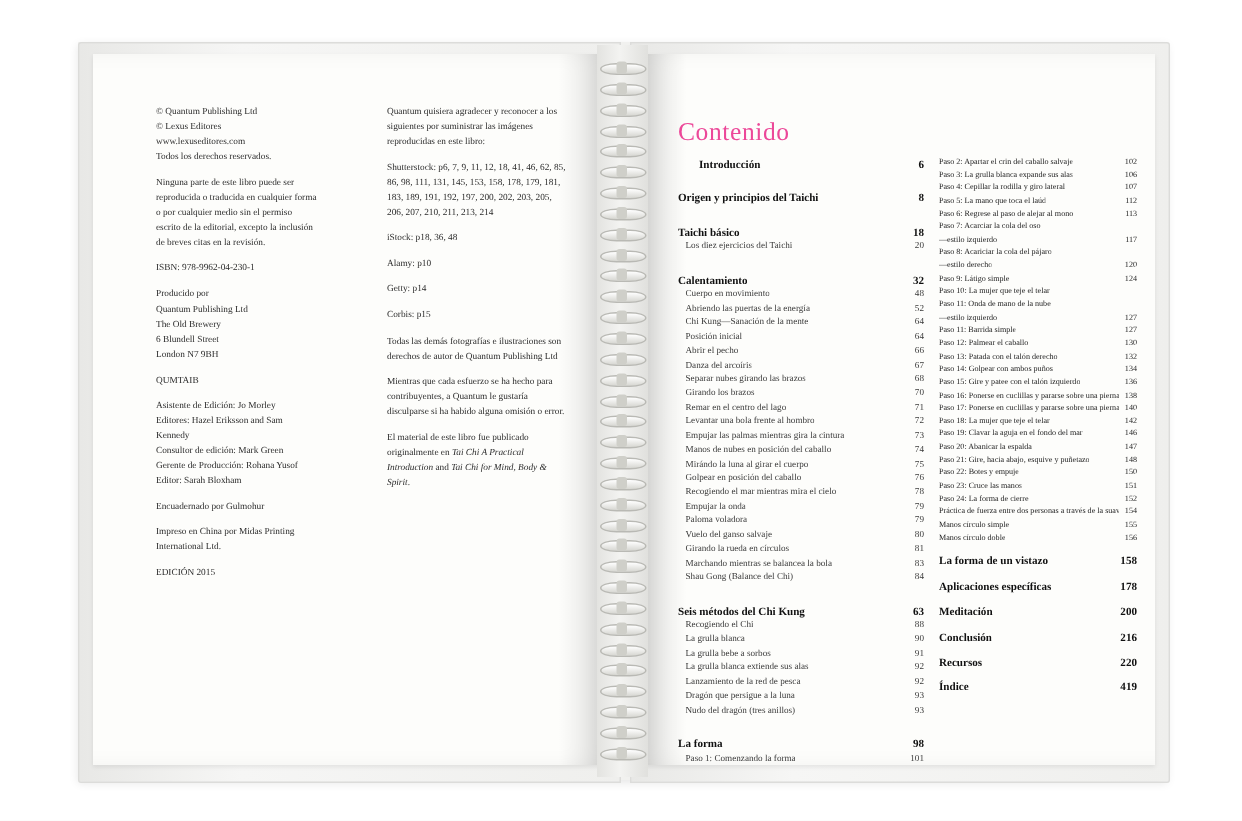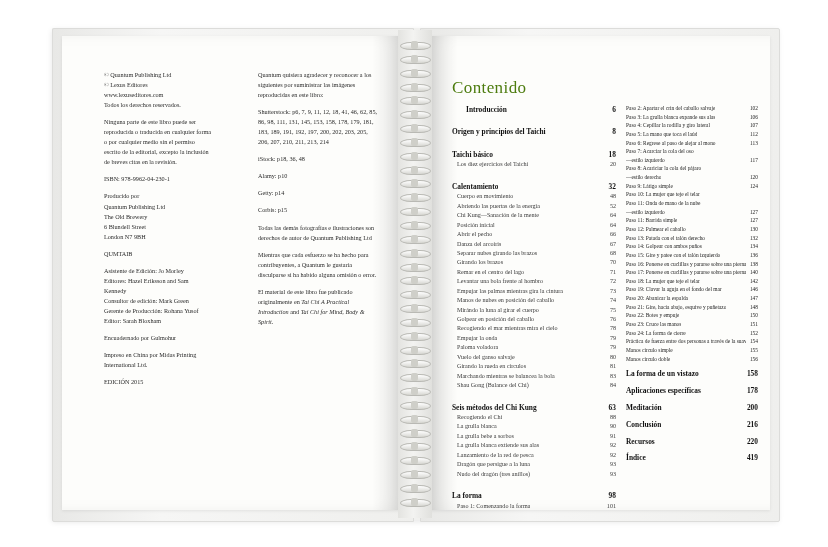--- a/index.html
+++ b/index.html
@@ -106,21 +106,21 @@
   #col-a { left: 104px; top: 70px; width: 108px; }
   #col-b { left: 258px; top: 70px; width: 122px; }
   .italic { font-style: italic; }
 
   
   .contents-title {
     position: absolute;
     left: 452px; top: 78px;
     font-size: 17px;
     letter-spacing: 0.4px;
-    color: #4d7c0f;
+    color: #ec4899;
   }
   .toc {
     position: absolute;
     left: 452px; top: 104px;
     width: 164px;
     font-size: 6.1px;
     line-height: 1.55;
   }
   .toc-row {
     display: flex;

